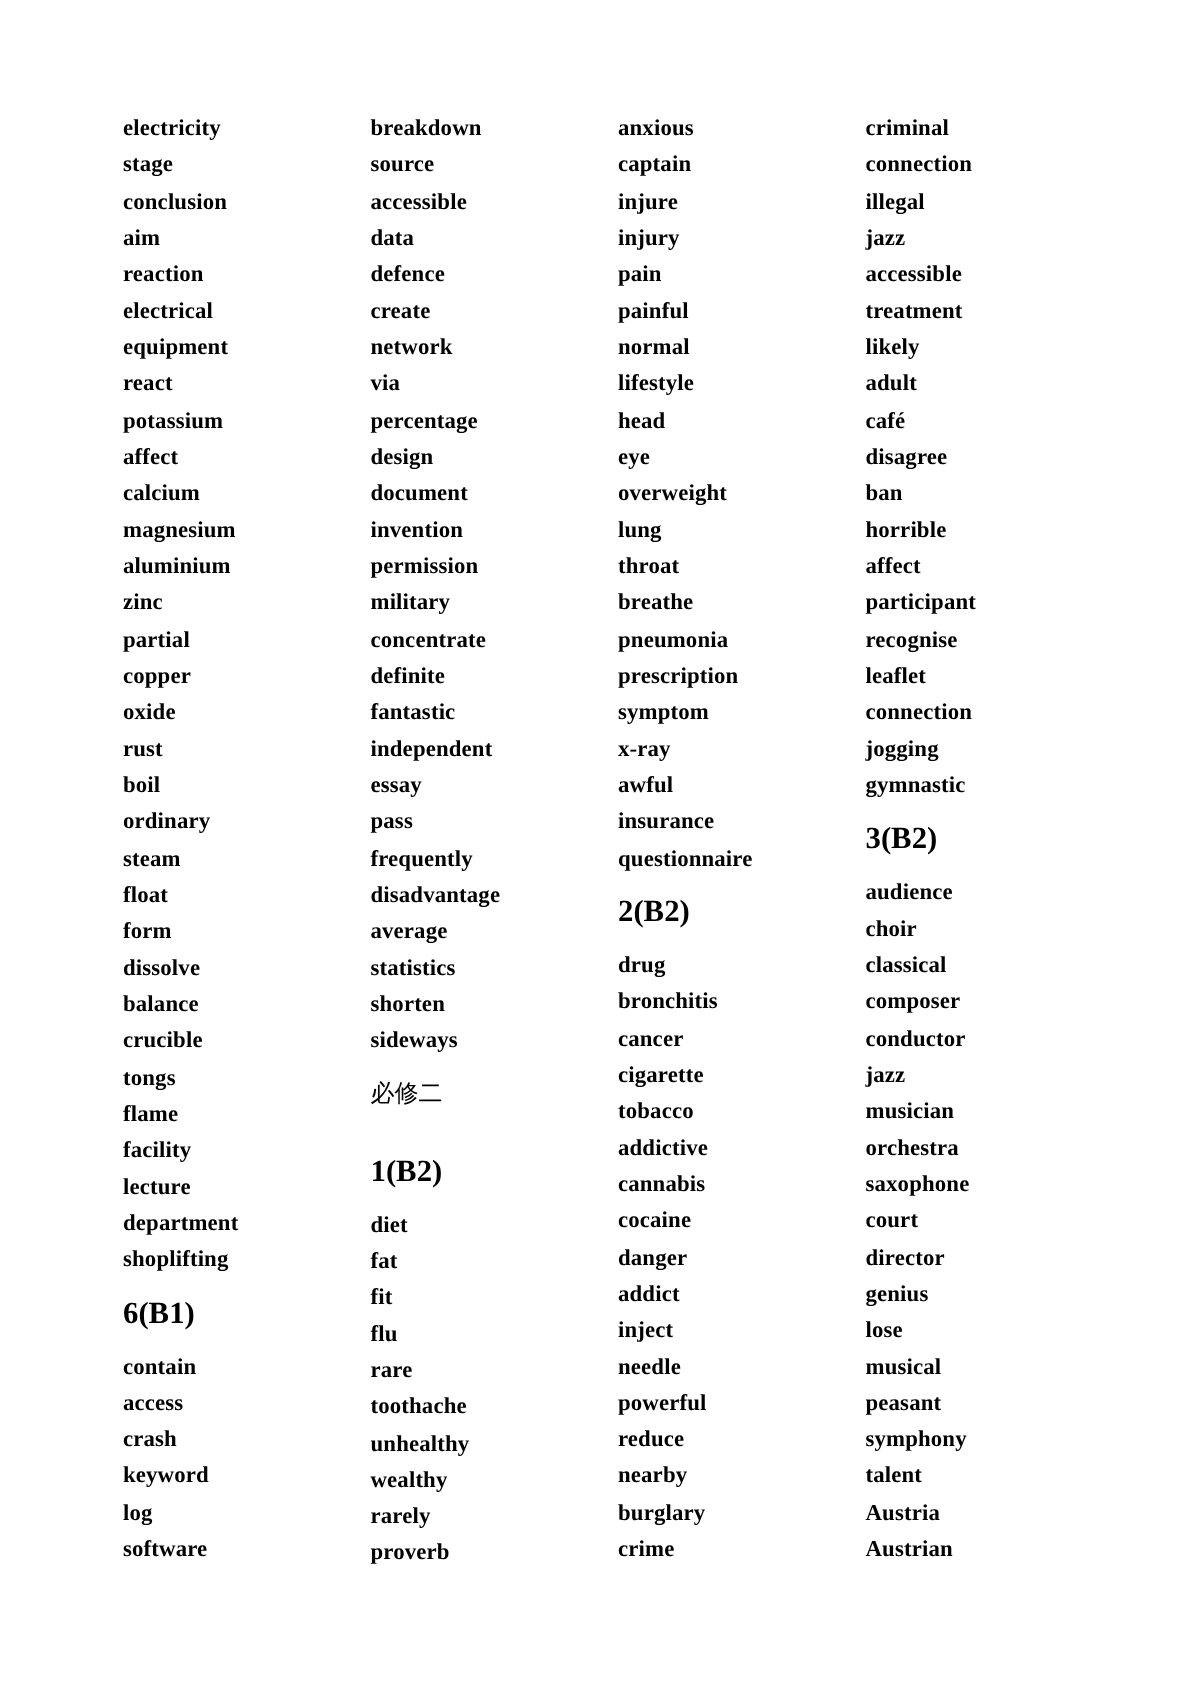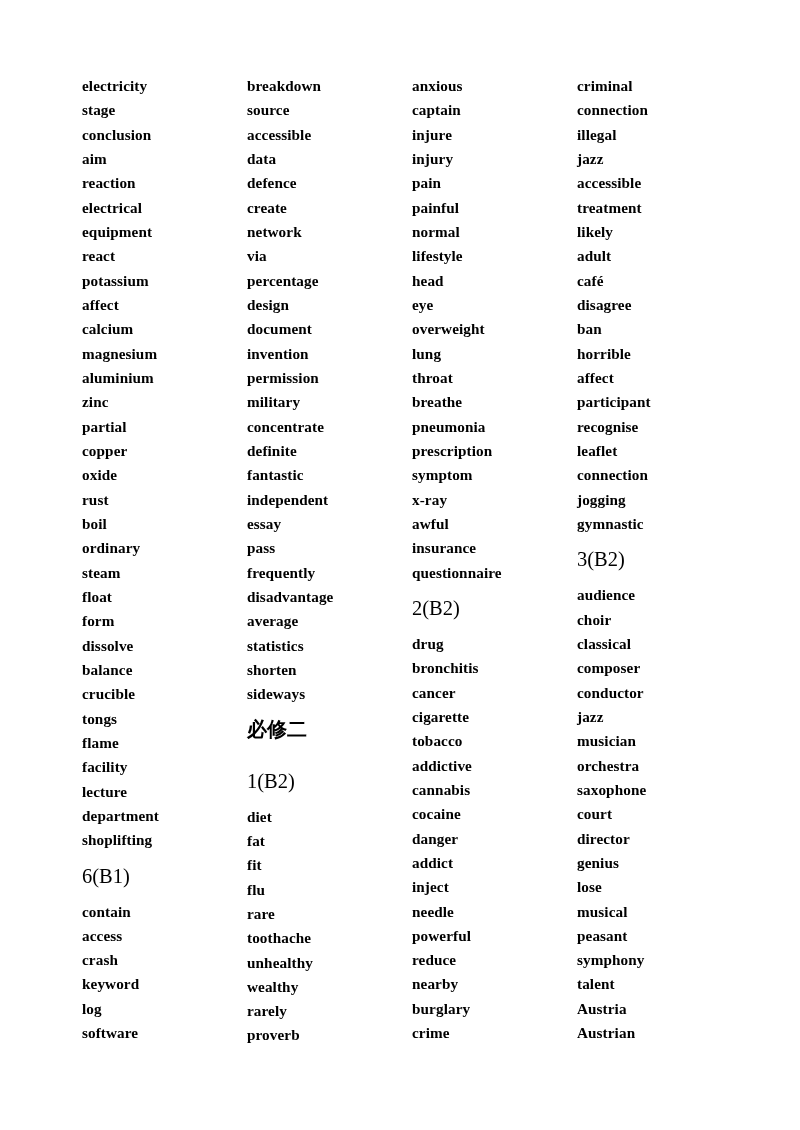--- a/index.html
+++ b/index.html
@@ -51,31 +51,31 @@
     font-size: 15.2px;
     line-height: 24.33px;
     height: 24.33px;
     white-space: nowrap;
     letter-spacing: 0.1px;
     color: #000000;
   }
 
   .heading {
     font-family: "Liberation Serif", "DejaVu Serif", serif;
-    font-weight: normal;
+    font-weight: bold;
     font-size: 20.5px;
     line-height: 24.33px;
     white-space: nowrap;
     color: #000000;
   }
 
   .heading-cjk {
     font-family: "DejaVu Sans", "Liberation Sans", sans-serif;
-    font-weight: bold;
-    font-size: 20px;
+    font-weight: normal;
+    font-size: 16px;
     line-height: 24.33px;
     white-space: nowrap;
     color: #000000;
   }
 
   
   .sp-before-heading { height: 11px; }
   .sp-after-heading  { height: 9px; }
   .sp-before-cjk     { height: 10px; }
   .sp-after-cjk      { height: 14px; }

